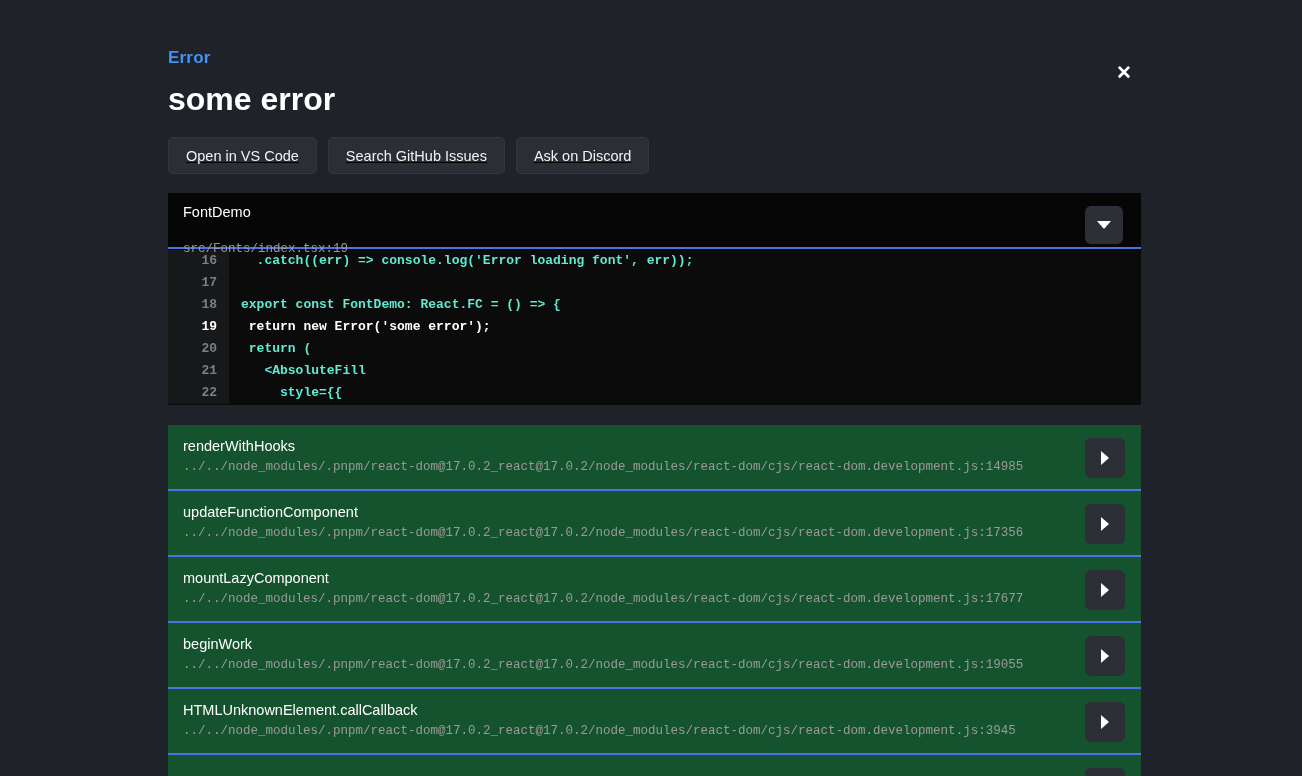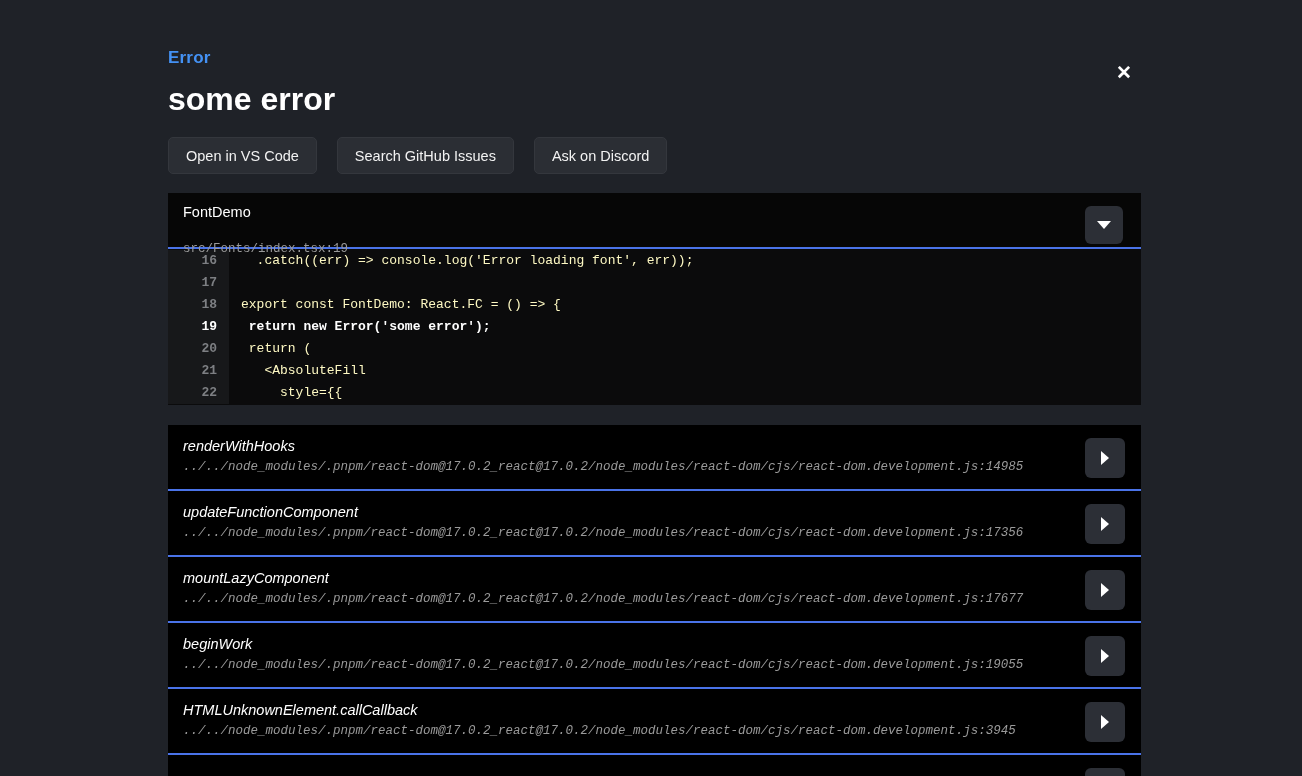--- a/index.html
+++ b/index.html
@@ -44,22 +44,23 @@
     color: #ffffff;
     font-size: 19px;
     font-weight: bold;
     text-align: center;
     line-height: 30px;
     cursor: pointer;
     user-select: none;
   }
   .actions {
     display: flex;
-    gap: 20px;
+    gap: 11px;
     margin-top: 19px;
+    text-decoration: underline;
   }
   .action-btn {
     height: 37px;
     padding: 0 17px;
     background: #2b2e34;
     border: 1px solid #34373d;
     border-radius: 5px;
     color: #f2f2f2;
     font-size: 14.5px;
     font-family: "Liberation Sans", sans-serif;
@@ -126,38 +127,38 @@
   .code-line .lineno {
     width: 61px;
     flex: 0 0 61px;
     background: #17181a;
     color: #7d7f83;
     text-align: right;
     padding-right: 12px;
     font-weight: bold;
   }
   .code-line .code-text {
-    color: #fef9c3;
+    color: #5eead4;
     white-space: pre;
     padding-left: 12px;
+    font-weight: bold;
   }
   .code-line.highlight .lineno,
   .code-line.highlight .code-text {
     color: #ffffff;
     font-weight: bold;
   }
   
   .stack-list { margin-top: 20px; }
   .stack-frame {
     position: relative;
     height: 66px;
-    background: #000000;
+    background: #14532d;
     border-bottom: 2px solid #4a73e8;
     padding: 13px 42px 0 15px;
-    font-style: italic;
   }
   .stack-fn {
     color: #ffffff;
     font-size: 14.5px;
   }
   .stack-loc {
     margin-top: 6px;
     color: #9a9a9a;
     font-size: 12.5px;
     font-family: "Liberation Mono", "DejaVu Sans Mono", monospace;

